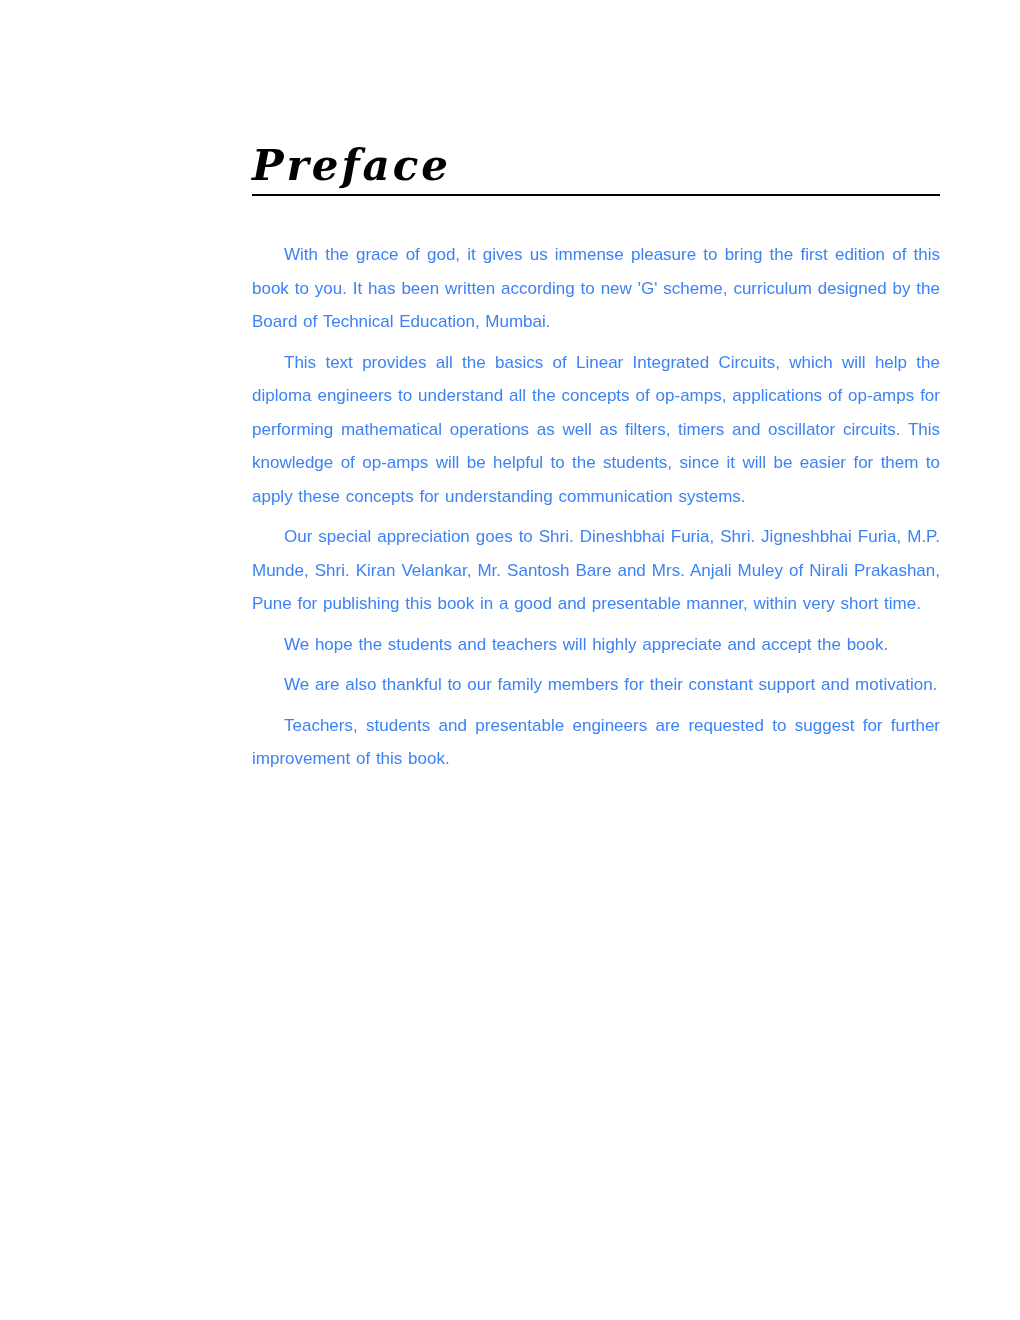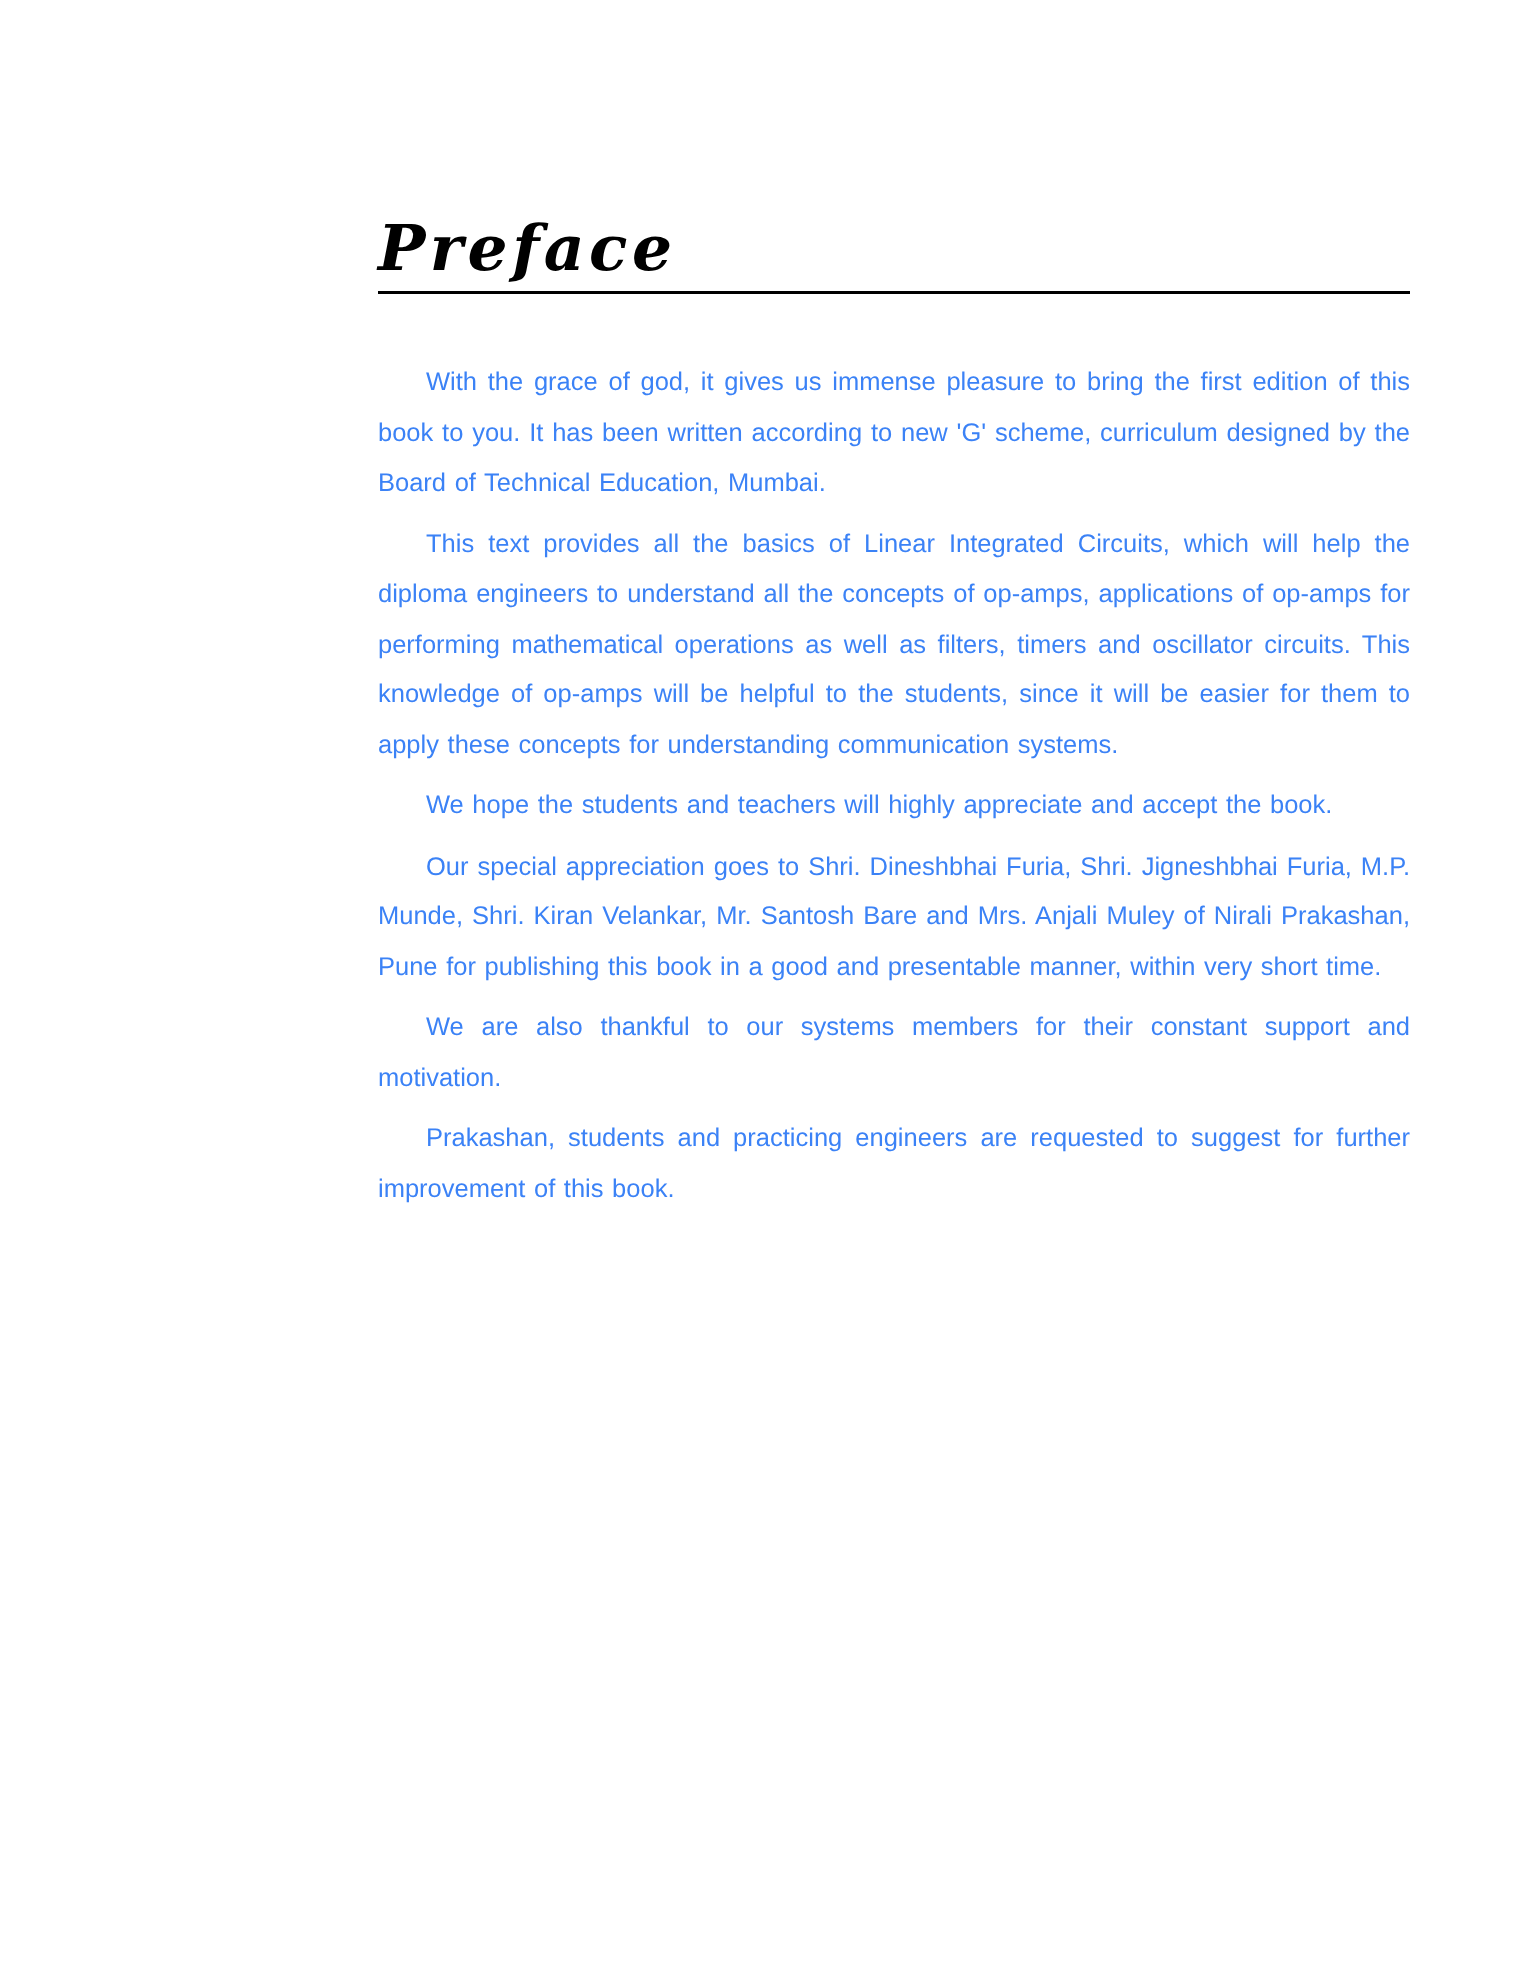--- a/index.html
+++ b/index.html
@@ -67,21 +67,21 @@
 <div class="page">
   <div class="content">
 
     <div class="title-block">
       <h1 class="title">Preface</h1>
     </div>
 
     <div class="body-text">
       <p>With the grace of god, it gives us immense pleasure to bring the first edition of this book to you. It has been written according to new 'G' scheme, curriculum designed by the Board of Technical Education, Mumbai.</p>
       <p>This text provides all the basics of Linear Integrated Circuits, which will help the diploma engineers to understand all the concepts of op-amps, applications of op-amps for performing mathematical operations as well as filters, timers and oscillator circuits. This knowledge of op-amps will be helpful to the students, since it will be easier for them to apply these concepts for understanding communication systems.</p>
+      <p>Our special appreciation goes to Shri. Dineshbhai Furia, Shri. Jigneshbhai Furia, M.P. Munde, Shri. Kiran Velankar, Mr. Santosh Bare and Mrs. Anjali Muley of Nirali Prakashan, Pune for publishing this book in a good and presentable manner, within very short time.</p>
       <p>We hope the students and teachers will highly appreciate and accept the book.</p>
-      <p>Our special appreciation goes to Shri. Dineshbhai Furia, Shri. Jigneshbhai Furia, M.P. Munde, Shri. Kiran Velankar, Mr. Santosh Bare and Mrs. Anjali Muley of Nirali Prakashan, Pune for publishing this book in a good and presentable manner, within very short time.</p>
-      <p>We are also thankful to our systems members for their constant support and motivation.</p>
-      <p>Prakashan, students and practicing engineers are requested to suggest for further improvement of this book.</p>
+      <p>We are also thankful to our family members for their constant support and motivation.</p>
+      <p>Teachers, students and presentable engineers are requested to suggest for further improvement of this book.</p>
     </div>
 
 
   </div>
 </div>
 
 </body></html>

